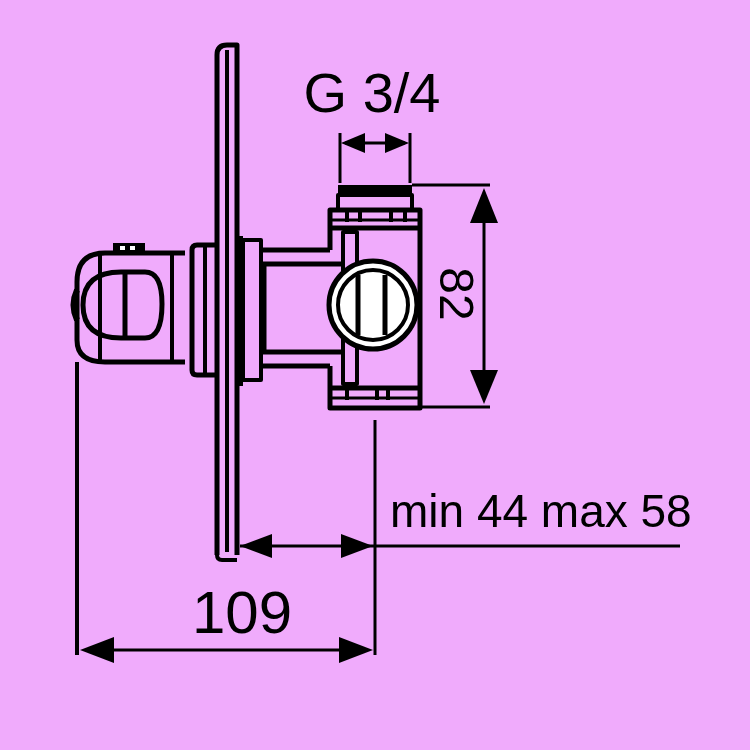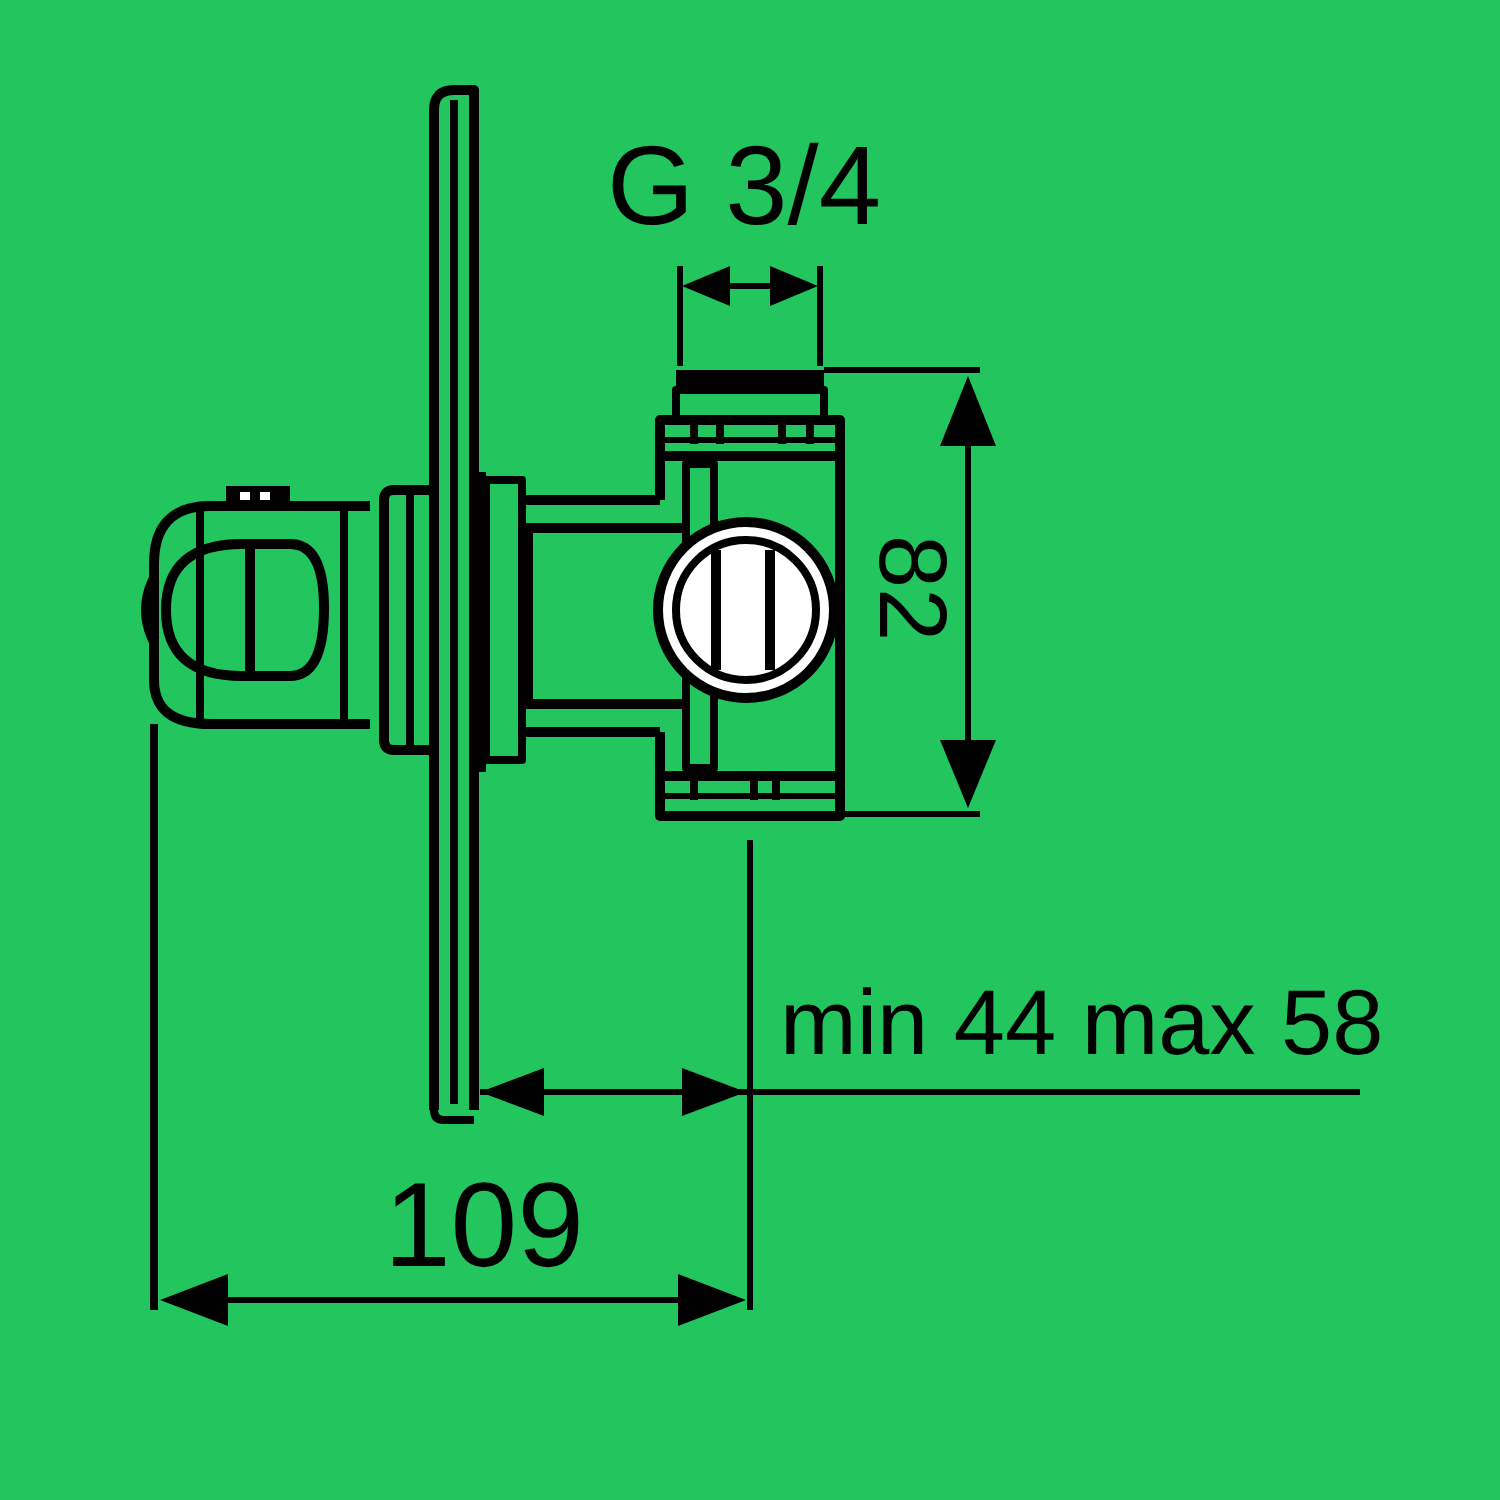--- a/index.html
+++ b/index.html
@@ -1,16 +1,16 @@
 <!DOCTYPE html>
 <html><head>
 <meta charset="utf-8">
 <style>
   html, body { margin: 0; padding: 0; background: #ffffff; }
-  .canvas { position: relative; width: 750px; height: 750px; background: #22c55e; overflow: hidden; }
+  .canvas { position: relative; width: 750px; height: 750px; background: #f0abfc; overflow: hidden; }
   svg { position: absolute; left: 0; top: 0; }
   .dim-text { font-family: "Liberation Sans", sans-serif; fill: #000000; }
 </style>
 </head>
 <body>
 
 <div class="canvas">
   <svg width="750" height="750" viewBox="0 0 750 750" fill="none" stroke="#000" stroke-width="5" stroke-linejoin="round">
 
     <g>

